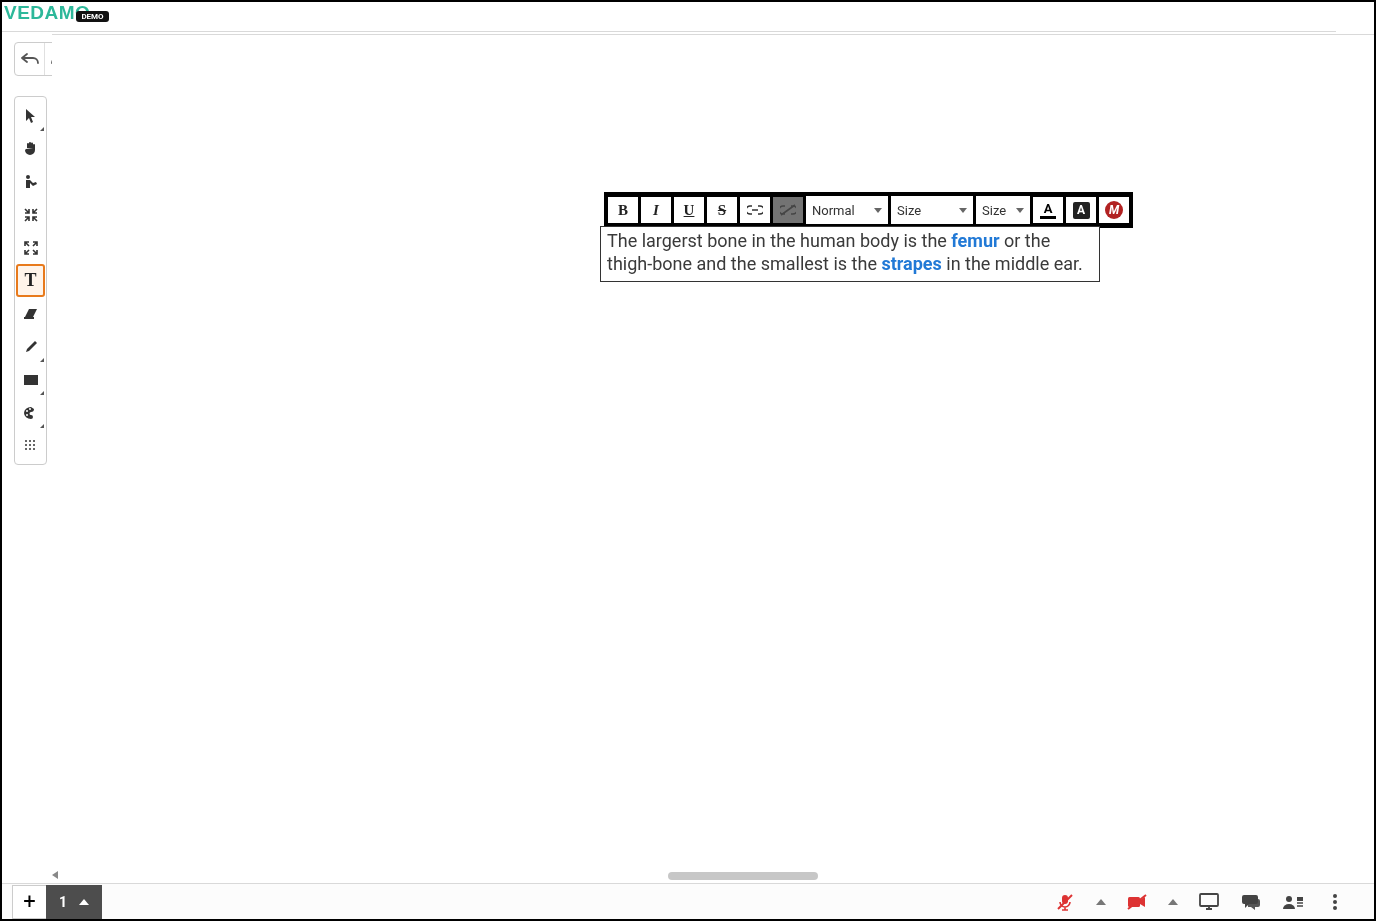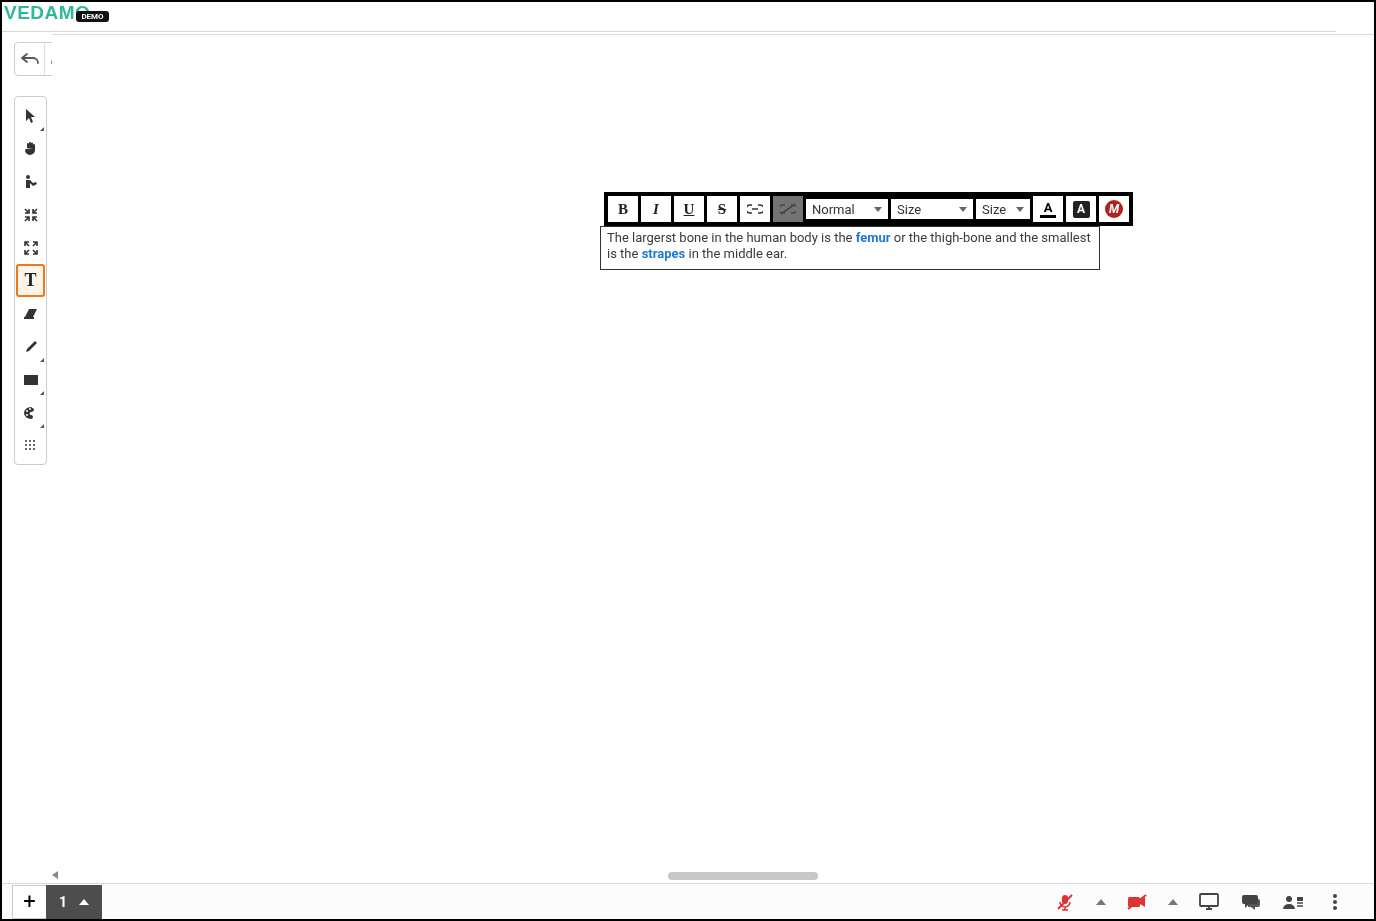--- a/index.html
+++ b/index.html
@@ -57,36 +57,36 @@
 .tt-btn {
   width: 30px; height: 26px; background: #fff;
   display: flex; align-items: center; justify-content: center;
   cursor: pointer; font-family: Georgia, serif; font-weight: 700; font-size: 15px; color: #222;
 }
 .tt-btn.italic { font-style: italic; font-family: Georgia, serif; }
 .tt-btn.underline { text-decoration: underline; }
 .tt-btn.strike { text-decoration: line-through; }
 .tt-btn.disabled { opacity: 0.45; cursor: default; }
 .tt-select {
-  height: 20px; background: #fff; display: flex; align-items: center; justify-content: space-between;
+  height: 28px; background: #fff; display: flex; align-items: center; justify-content: space-between;
   padding: 0 6px; font-size: 13px; color: #333; cursor: pointer;
 }
 .tt-select .caret { width: 0; height: 0; border-left: 4px solid transparent; border-right: 4px solid transparent; border-top: 5px solid #666; margin-left: 6px; }
 .tt-text-color { width: 30px; height: 26px; background: #fff; display: flex; flex-direction: column; align-items: center; justify-content: center; cursor: pointer; gap: 1px; }
 .tt-text-color .uline { width: 16px; height: 3px; background: #000; }
 .tt-bg-color { width: 30px; height: 26px; background: #fff; display: flex; align-items: center; justify-content: center; cursor: pointer; }
 .tt-bg-color .sq { width: 17px; height: 17px; background: #222; color: #fff; font-size: 12px; font-weight: 700; display: flex; align-items: center; justify-content: center; border-radius: 2px; }
 .tt-math { width: 30px; height: 26px; background: #fff; display: flex; align-items: center; justify-content: center; cursor: pointer; }
 .tt-math .mball { width: 18px; height: 18px; background: #b22222; border-radius: 50%; color: #fff; font-size: 12px; font-weight: 700; font-style: italic; display: flex; align-items: center; justify-content: center; }
 
 
 .textbox {
   position: absolute; left: 600px; top: 226px; width: 500px;
   border: 1px solid #333; padding: 3px 6px 6px 6px;
-  font-size: 13px; color: #3a3a3a; line-height: 1.25;
+  font-size: 18px; color: #3a3a3a; line-height: 1.25;
   background: #fff; cursor: text;
 }
 .textbox .kw { color: #2179d6; font-weight: 700; }
 
 
 .bottombar {
   position: absolute; left: 2px; right: 2px; bottom: 2px; height: 36px;
   border-top: 1px solid #d9d9d9; background: #fcfcfc;
   display: flex; align-items: center;
 }

